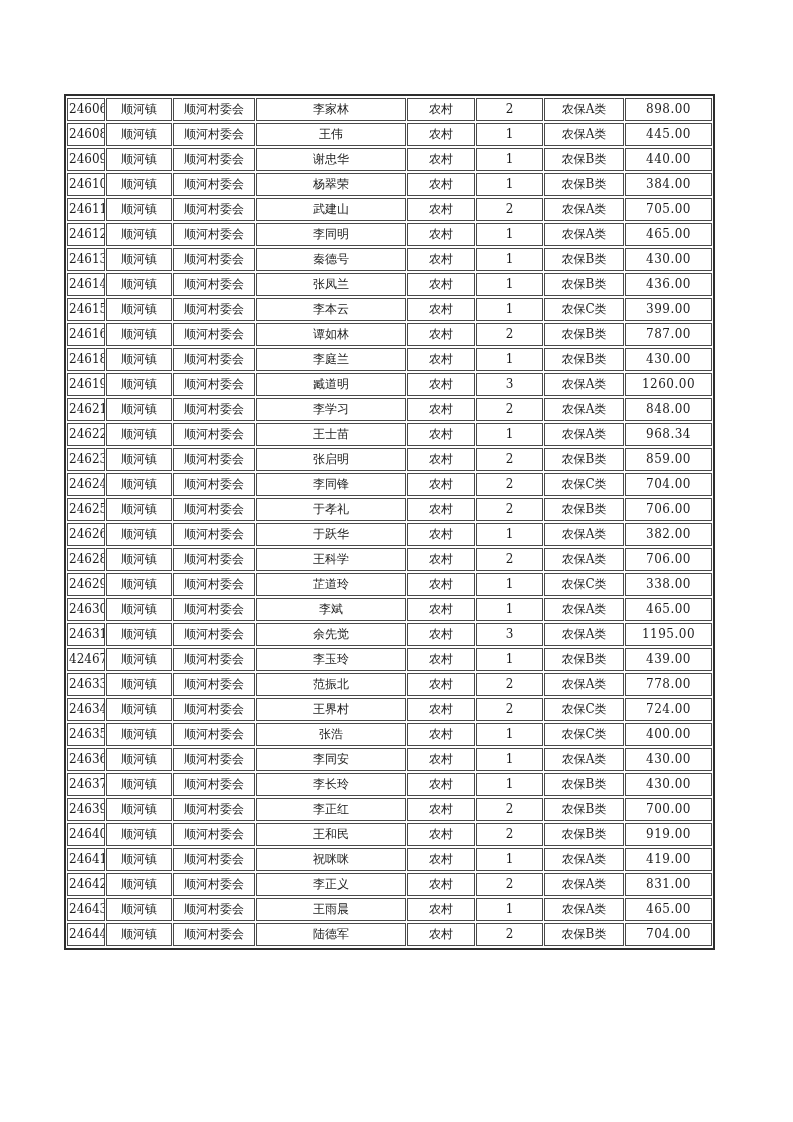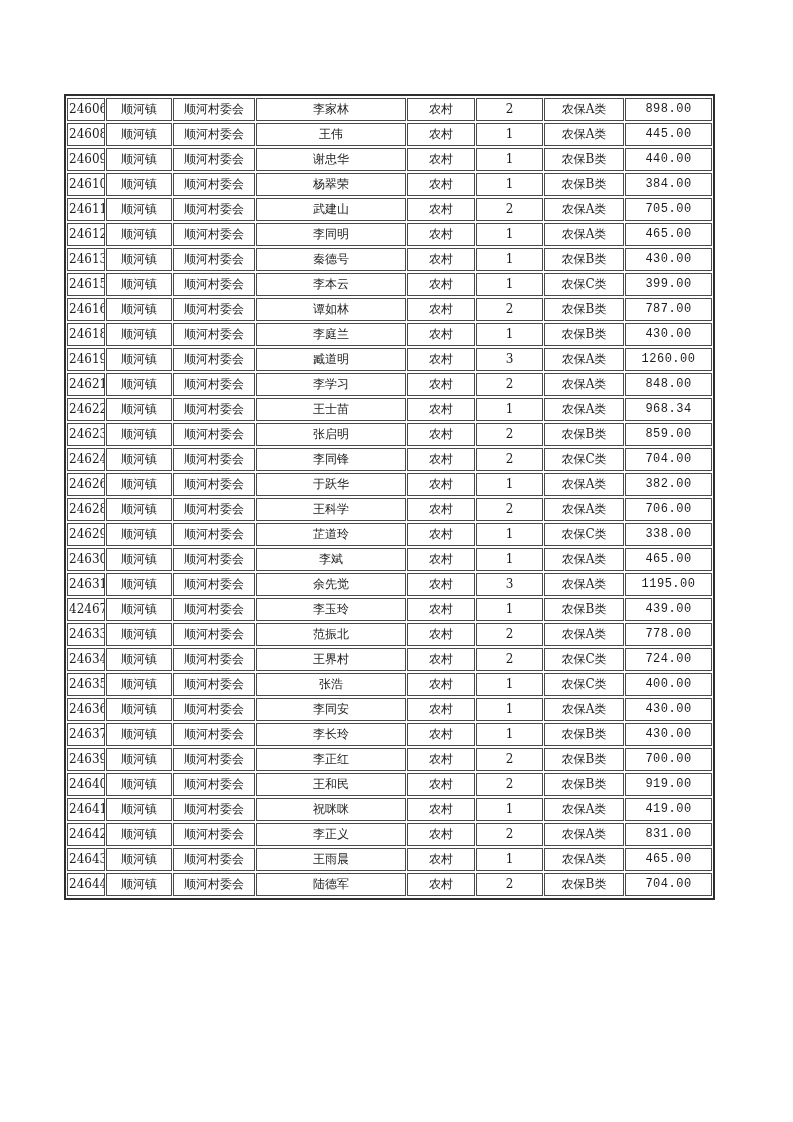--- a/index.html
+++ b/index.html
@@ -33,21 +33,21 @@
     height: 21px;
     padding: 0 1px;
     text-align: center;
     vertical-align: middle;
     font-size: 12px;
     line-height: 21px;
     color: #1c1c1c;
     white-space: nowrap;
     overflow: hidden;
   }
-  table.data-table td.col-amount { letter-spacing: 0.5px; font-family: Liberation Mono, monospace; }
+  table.data-table td.col-amount { letter-spacing: 0.5px; }
 </style>
 </head>
 <body>
 
 <div class="page">
   <table class="data-table">
     <colgroup>
       <col style="width:38px">
       <col style="width:66px">
       <col style="width:82px">
@@ -122,20 +122,30 @@
           <td class="col-serial-number">24613</td>
           <td class="col-town">顺河镇</td>
           <td class="col-village-committee">顺河村委会</td>
           <td class="col-person-name">秦德号</td>
           <td class="col-residence-type">农村</td>
           <td class="col-person-count">1</td>
           <td class="col-insurance-category">农保B类</td>
           <td class="col-amount">430.00</td>
         </tr>
         <tr>
+          <td class="col-serial-number">24614</td>
+          <td class="col-town">顺河镇</td>
+          <td class="col-village-committee">顺河村委会</td>
+          <td class="col-person-name">张凤兰</td>
+          <td class="col-residence-type">农村</td>
+          <td class="col-person-count">1</td>
+          <td class="col-insurance-category">农保B类</td>
+          <td class="col-amount">436.00</td>
+        </tr>
+        <tr>
           <td class="col-serial-number">24615</td>
           <td class="col-town">顺河镇</td>
           <td class="col-village-committee">顺河村委会</td>
           <td class="col-person-name">李本云</td>
           <td class="col-residence-type">农村</td>
           <td class="col-person-count">1</td>
           <td class="col-insurance-category">农保C类</td>
           <td class="col-amount">399.00</td>
         </tr>
         <tr>
@@ -200,20 +210,30 @@
         </tr>
         <tr>
           <td class="col-serial-number">24624</td>
           <td class="col-town">顺河镇</td>
           <td class="col-village-committee">顺河村委会</td>
           <td class="col-person-name">李同锋</td>
           <td class="col-residence-type">农村</td>
           <td class="col-person-count">2</td>
           <td class="col-insurance-category">农保C类</td>
           <td class="col-amount">704.00</td>
+        </tr>
+        <tr>
+          <td class="col-serial-number">24625</td>
+          <td class="col-town">顺河镇</td>
+          <td class="col-village-committee">顺河村委会</td>
+          <td class="col-person-name">于孝礼</td>
+          <td class="col-residence-type">农村</td>
+          <td class="col-person-count">2</td>
+          <td class="col-insurance-category">农保B类</td>
+          <td class="col-amount">706.00</td>
         </tr>
         <tr>
           <td class="col-serial-number">24626</td>
           <td class="col-town">顺河镇</td>
           <td class="col-village-committee">顺河村委会</td>
           <td class="col-person-name">于跃华</td>
           <td class="col-residence-type">农村</td>
           <td class="col-person-count">1</td>
           <td class="col-insurance-category">农保A类</td>
           <td class="col-amount">382.00</td>

